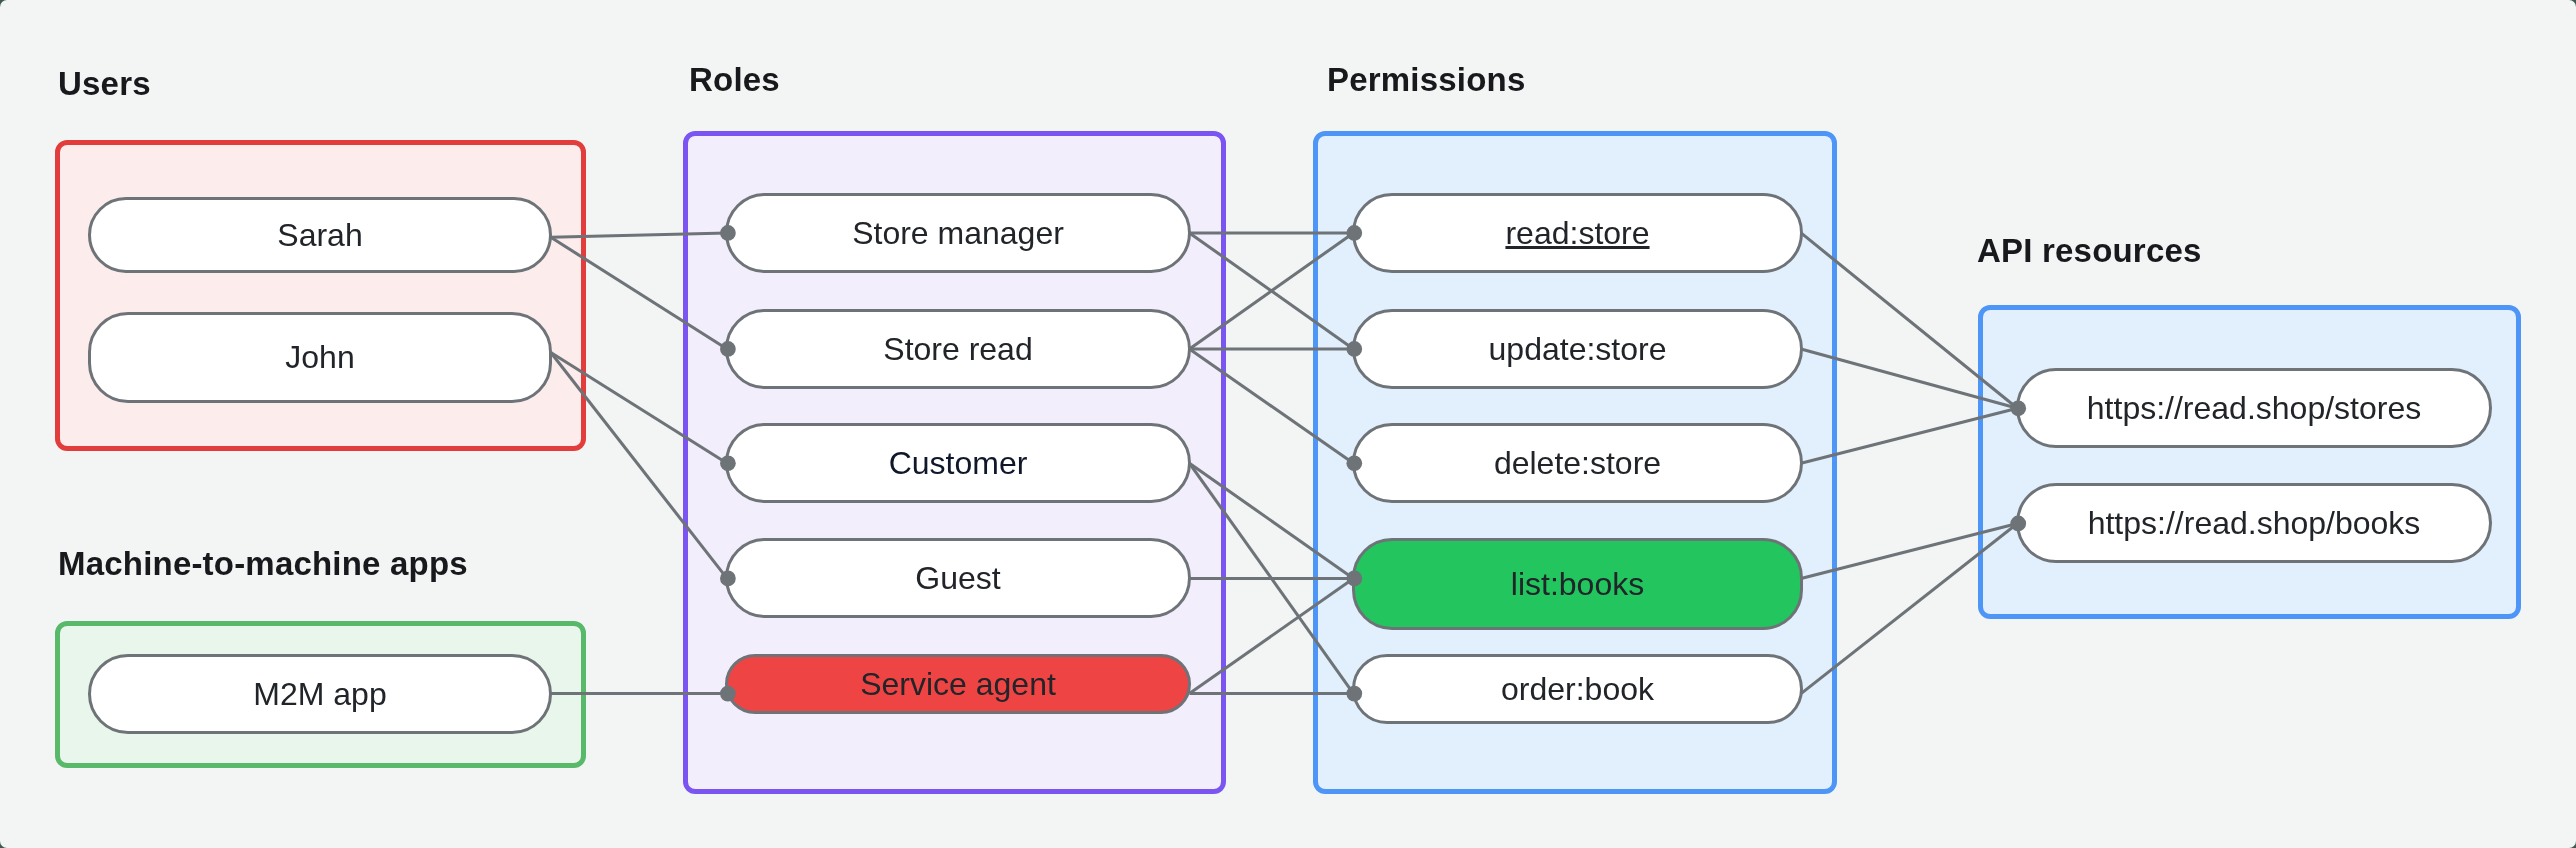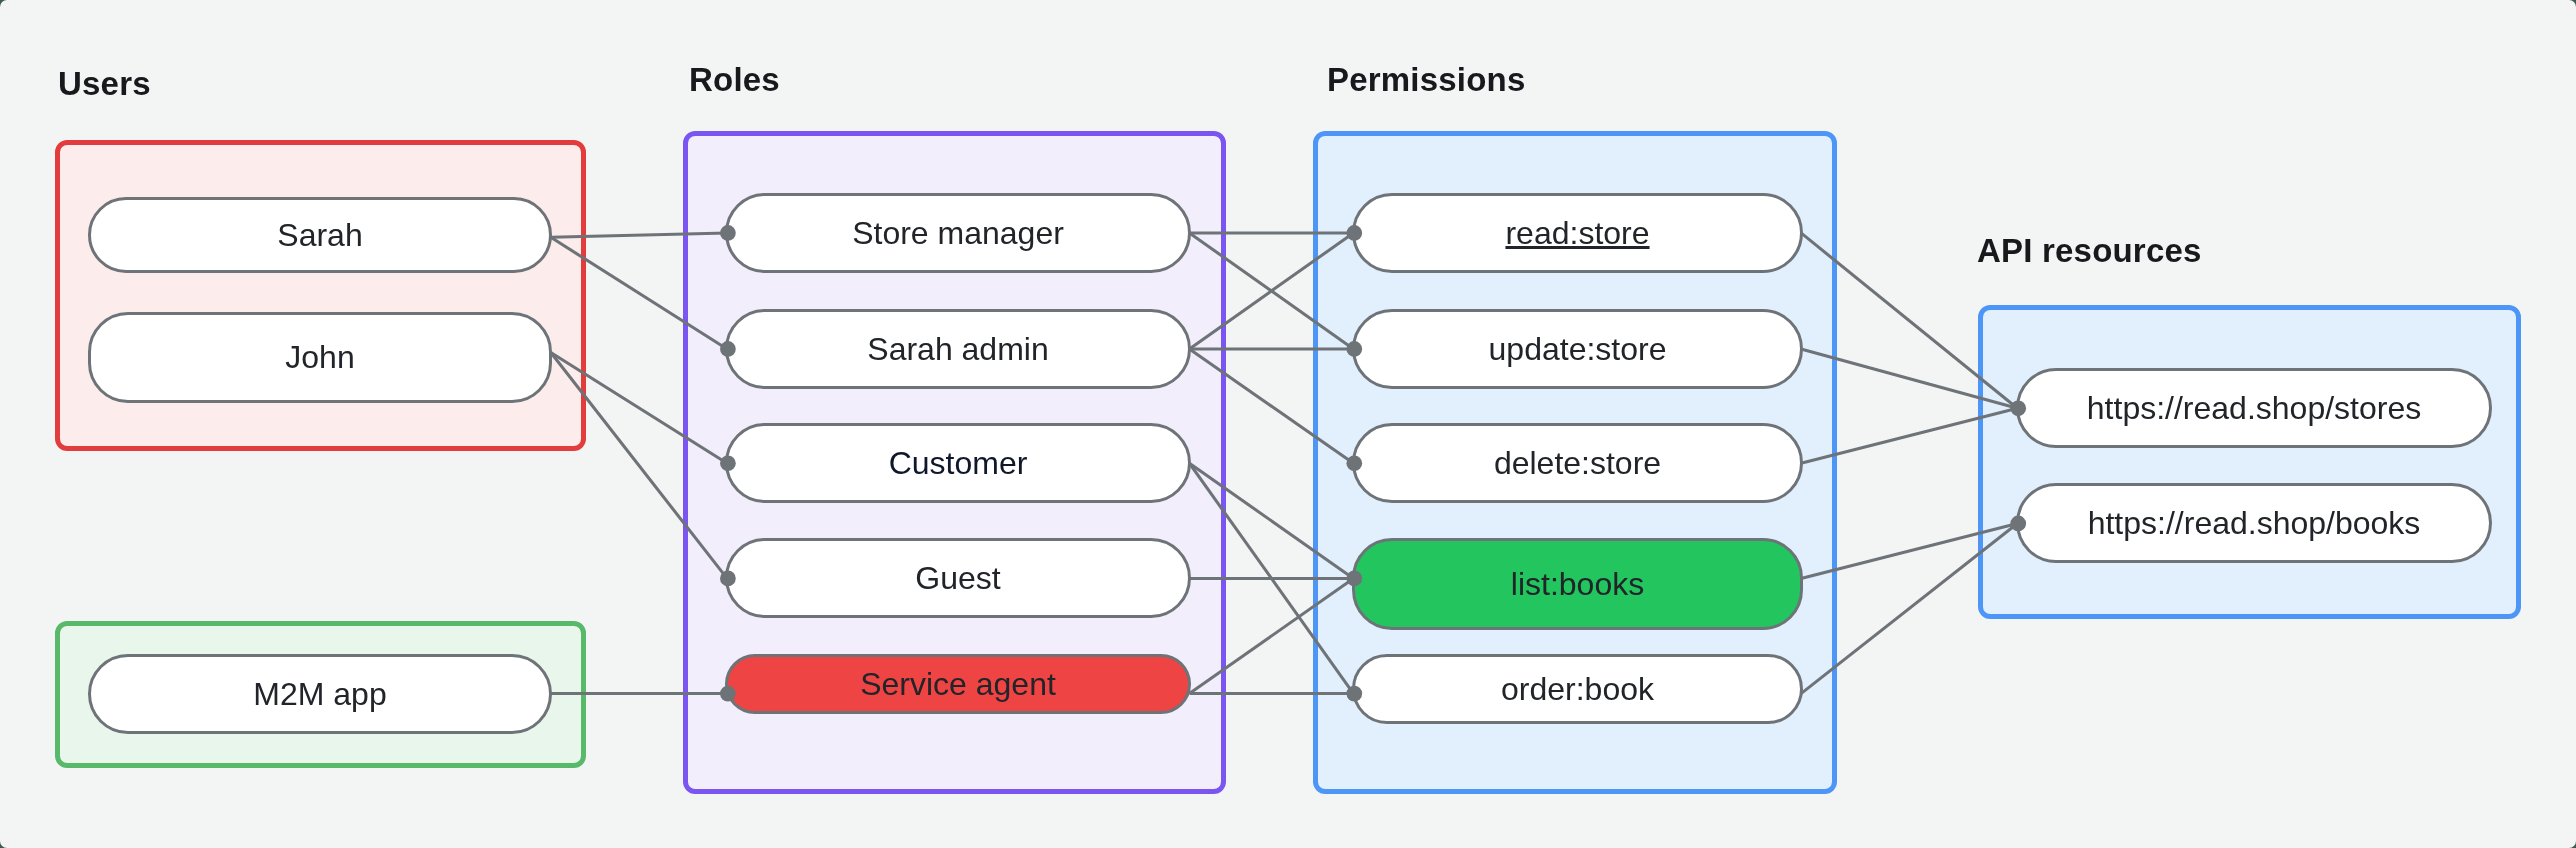--- a/index.html
+++ b/index.html
@@ -44,20 +44,21 @@
     display:flex;align-items:center;justify-content:center;
     font-size:32px;color:#212428;white-space:nowrap;
   }
 </style>
 </head>
 <body style="background: rgb(62, 90, 75);">
 
 <div class="canvas" id="canvas" style="background: rgb(243, 245, 244);">
 
   <div class="glabel" id="lbl-users">Users</div>
+  <div class="glabel" id="lbl-m2m">Machine-to-machine apps</div>
   <div class="glabel" id="lbl-roles">Roles</div>
   <div class="glabel" id="lbl-permissions">Permissions</div>
   <div class="glabel" id="lbl-api_resources">API resources</div>
 
   <div class="gbox" id="box-users" style="border-color: rgb(226, 60, 60); background: rgb(252, 236, 236);"></div>
   <div class="gbox" id="box-m2m" style="border-color: rgb(87, 185, 105); background: rgb(233, 246, 235);"></div>
   <div class="gbox" id="box-roles" style="border-color: rgb(122, 85, 242); background: rgb(243, 238, 252);"></div>
   <div class="gbox" id="box-permissions" style="border-color: rgb(77, 149, 247); background: rgb(226, 239, 253);"></div>
   <div class="gbox" id="box-api_resources" style="border-color: rgb(77, 149, 247); background: rgb(226, 239, 253);"></div>
 
@@ -81,21 +82,21 @@
       <line x1="2064" y1="400" x2="2312" y2="468" stroke="#6e7378" stroke-width="3.5"></line>
       <line x1="2064" y1="531" x2="2312" y2="468" stroke="#6e7378" stroke-width="3.5"></line>
       <line x1="2064" y1="663" x2="2312" y2="600" stroke="#6e7378" stroke-width="3.5"></line>
       <line x1="2064" y1="795" x2="2312" y2="600" stroke="#6e7378" stroke-width="3.5"></line>
     </svg>
   <div id="nodes-layer">
       <div class="node" style="left: 88px; top: 197px; width: 464px; height: 76px; border-color: rgb(110, 115, 120); background: rgb(255, 255, 255); color: rgb(33, 36, 40);">Sarah</div>
       <div class="node" style="left: 88px; top: 312px; width: 464px; height: 91px; border-color: rgb(110, 115, 120); background: rgb(255, 255, 255); color: rgb(33, 36, 40);">John</div>
       <div class="node" style="left: 88px; top: 654px; width: 464px; height: 80px; border-color: rgb(110, 115, 120); background: rgb(255, 255, 255); color: rgb(33, 36, 40);">M2M app</div>
       <div class="node" style="left: 725px; top: 193px; width: 466px; height: 80px; border-color: rgb(110, 115, 120); background: rgb(255, 255, 255); color: rgb(33, 36, 40);">Store manager</div>
-      <div class="node" style="left: 725px; top: 309px; width: 466px; height: 80px; border-color: rgb(110, 115, 120); background: rgb(255, 255, 255); color: rgb(33, 36, 40);">Sarah admin</div>
+      <div class="node" style="left: 725px; top: 309px; width: 466px; height: 80px; border-color: rgb(110, 115, 120); background: rgb(255, 255, 255); color: rgb(33, 36, 40);">Store read</div>
       <div class="node" style="left: 725px; top: 423px; width: 466px; height: 80px; border-color: rgb(110, 115, 120); background: rgb(255, 255, 255); color: #0f172a;">Customer</div>
       <div class="node" style="left: 725px; top: 538px; width: 466px; height: 80px; border-color: rgb(110, 115, 120); background: rgb(255, 255, 255); color: rgb(33, 36, 40);">Guest</div>
       <div class="node" style="left: 725px; top: 654px; width: 466px; height: 60px; border-color: rgb(110, 115, 120); background: #ef4444; color: rgb(33, 36, 40);">Service agent</div>
       <div class="node" style="left: 1352px; top: 193px; width: 451px; height: 80px; border-color: rgb(110, 115, 120); background: rgb(255, 255, 255); color: rgb(33, 36, 40); text-decoration: underline;">read:store</div>
       <div class="node" style="left: 1352px; top: 309px; width: 451px; height: 80px; border-color: rgb(110, 115, 120); background: rgb(255, 255, 255); color: rgb(33, 36, 40);">update:store</div>
       <div class="node" style="left: 1352px; top: 423px; width: 451px; height: 80px; border-color: rgb(110, 115, 120); background: rgb(255, 255, 255); color: rgb(33, 36, 40);">delete:store</div>
       <div class="node" style="left: 1352px; top: 538px; width: 451px; height: 92px; border-color: rgb(110, 115, 120); background: #22c55e; color: rgb(33, 36, 40);">list:books</div>
       <div class="node" style="left: 1352px; top: 654px; width: 451px; height: 70px; border-color: rgb(110, 115, 120); background: rgb(255, 255, 255); color: rgb(33, 36, 40);">order:book</div>
       <div class="node" style="left: 2016px; top: 368px; width: 476px; height: 80px; border-color: rgb(110, 115, 120); background: rgb(255, 255, 255); color: rgb(33, 36, 40);">https://read.shop/stores</div>
       <div class="node" style="left: 2016px; top: 483px; width: 476px; height: 80px; border-color: rgb(110, 115, 120); background: rgb(255, 255, 255); color: rgb(33, 36, 40);">https://read.shop/books</div>

